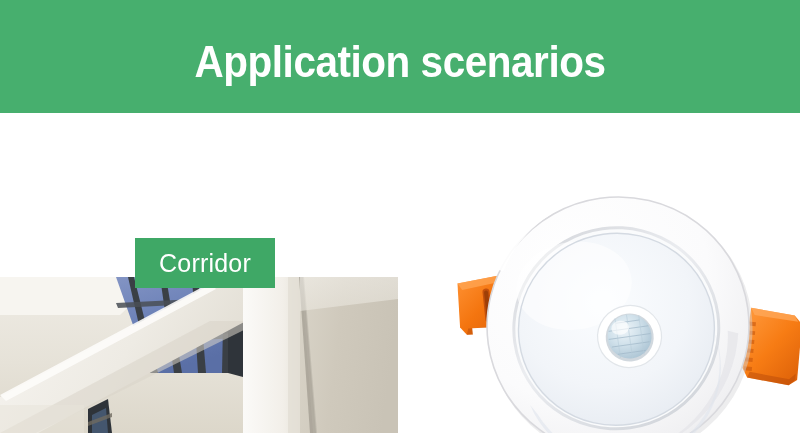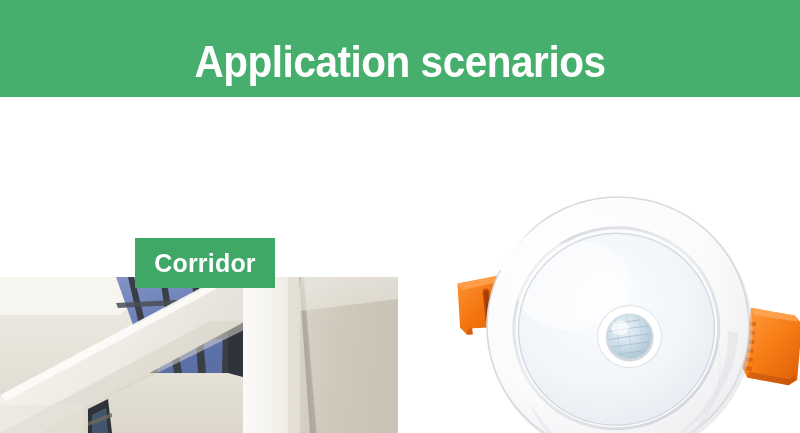--- a/index.html
+++ b/index.html
@@ -17,21 +17,21 @@
     overflow: hidden;
     background: #ffffff;
   }
 
   
   .header-banner {
     position: absolute;
     left: 0;
     top: 0;
     width: 800px;
-    height: 97px;
+    height: 113px;
     background: #47af6e;
     overflow: hidden;
   }
   .header-title {
     position: absolute;
     left: 0;
     top: 0;
     width: 800px;
     height: 123px;
     display: flex;
@@ -71,21 +71,21 @@
     top: 238px;
     width: 140px;
     height: 50px;
     background: #3fa866;
     display: flex;
     align-items: center;
     justify-content: center;
     color: #ffffff;
     font-family: "Liberation Sans", sans-serif;
     font-size: 25px;
-    font-weight: bold;
+    font-weight: normal;
     letter-spacing: 0.2px;
     white-space: nowrap;
   }
 
   
   .photo-right {
     position: absolute;
     left: 440px;
     top: 130px;
     width: 360px;

